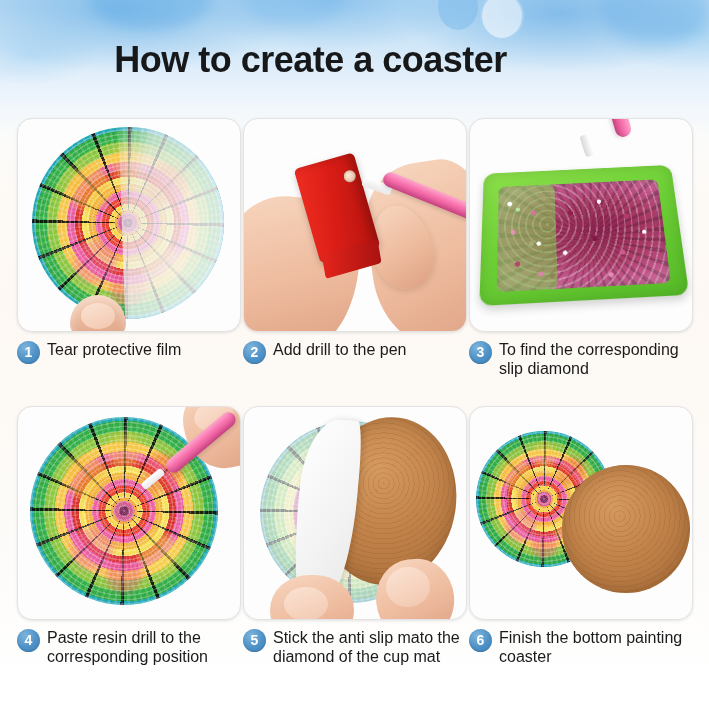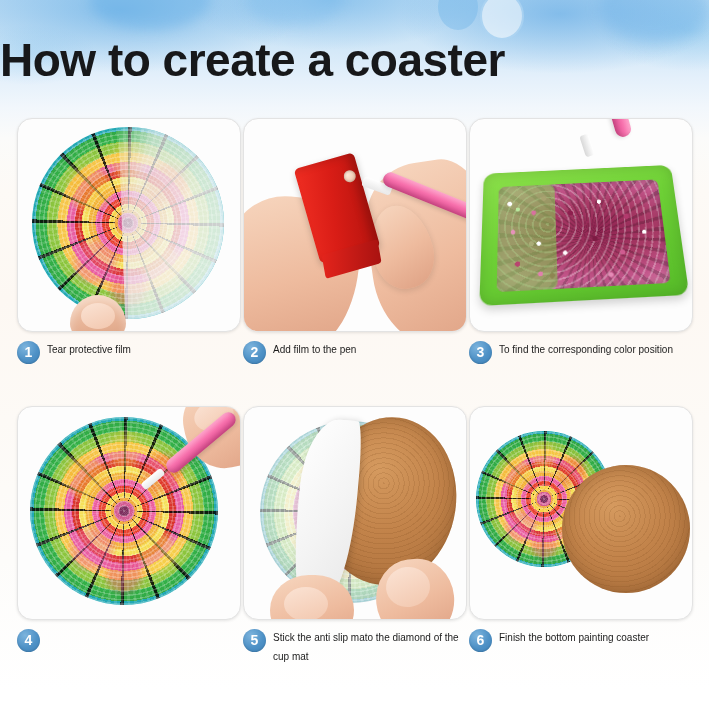--- a/index.html
+++ b/index.html
@@ -30,23 +30,23 @@
   }
   
   .blob{position:absolute;border-radius:50%;pointer-events:none;}
   .b1{left:438px;top:-16px;width:40px;height:46px;background:rgba(110,180,232,.40);}
   .b2{left:480px;top:-8px;width:40px;height:44px;background:rgba(255,255,255,.55);border:2px solid rgba(120,185,233,.45);}
   .b3{left:90px;top:-30px;width:120px;height:60px;background:rgba(90,168,228,.35);filter:blur(6px);}
   .b4{left:600px;top:-24px;width:110px;height:66px;background:rgba(95,172,230,.32);filter:blur(7px);}
   .b5{left:246px;top:-24px;width:96px;height:50px;background:rgba(120,186,234,.30);filter:blur(6px);}
 
   .title{
-    position:absolute;left:0;top:32px;width:621px;text-align:left;
+    position:absolute;left:0;top:32px;width:621px;text-align:center;
     font-family:"Liberation Sans","DejaVu Sans",sans-serif;
-    font-size:46px;font-weight:700;letter-spacing:-0.5px;color:#17181a;
+    font-size:36px;font-weight:700;letter-spacing:-0.5px;color:#17181a;
     line-height:56px;
   }
 
   .grid{position:absolute;left:0;top:118px;width:709px;}
   .row{position:relative;height:288px;}
   .cell{position:absolute;top:0;width:222px;}
   .c0{left:17px;} .c1{left:243px;} .c2{left:469px;}
 
   .photo{
     position:relative;width:222px;height:212px;border-radius:15px;overflow:hidden;
@@ -57,21 +57,21 @@
   
   .cap{display:flex;align-items:flex-start;margin-top:8px;}
   .badge{
     flex:0 0 auto;width:23px;height:23px;border-radius:50%;
     background:radial-gradient(circle at 35% 28%, #7db4dd 0%, #4e91c6 55%, #3f83ba 100%);
     color:#fff;font-size:14px;font-weight:700;line-height:23px;text-align:center;
     margin-right:7px;margin-top:1px;
     box-shadow:inset 0 -1px 2px rgba(0,0,0,.15);
   }
   .captxt{
-    font-size:10px;line-height:19px;color:#1b1b1b;font-weight:400;
+    font-size:16px;line-height:19px;color:#1b1b1b;font-weight:400;
     max-width:190px;
   }
 
   
   .mandala{position:absolute;border-radius:50%;overflow:hidden;
     background:
       repeating-conic-gradient(from 0deg,
         rgba(0,0,0,.82) 0deg 2.2deg, rgba(0,0,0,0) 2.2deg 22.5deg),
       radial-gradient(circle at 50% 50%,
         #c0397a 0 3%,
@@ -250,56 +250,57 @@
           <div class="hand" style="left:128px;top:86px;width:60px;height:84px;border-radius:50% 50% 46% 46%/58% 58% 42% 42%;transform:rotate(-14deg);box-shadow:0 2px 6px rgba(0,0,0,.12);"></div>
           <div class="gluebox">
             <div class="lip"></div>
             <div class="hole"></div>
           </div>
           <div class="pentip" style="left:118px;top:62px;transform:rotate(20deg);"></div>
           <div class="pen" style="left:136px;top:70px;transform:rotate(22deg);"></div>
         </div>
         <div class="cap">
           <div class="badge">2</div>
-          <div class="captxt">Add film to  the pen</div>
+          <div class="captxt">Add drill to  the pen</div>
         </div>
       </div>
 
       <div class="cell c2">
         <div class="photo">
           <div class="tray">
             <div class="drills"></div>
             <div class="drill-sparse"></div>
           </div>
           <div class="pentip" style="left:106px;top:22px;width:22px;height:9px;transform:rotate(72deg);background:linear-gradient(180deg,#fff,#d8d8d8);"></div>
           <div class="pen" style="left:108px;top:-26px;width:74px;height:16px;transform:rotate(74deg);"></div>
         </div>
         <div class="cap">
           <div class="badge">3</div>
-          <div class="captxt">To find the corresponding color position</div>
+          <div class="captxt">To find the corresponding slip diamond</div>
         </div>
       </div>
 
     </div>
 
     <div class="row">
 
       <div class="cell c0">
         <div class="photo">
           <div class="mandala" style="left:12px;top:10px;width:188px;height:188px;">
             <div class="flames"></div>
             <div class="ctr"></div>
           </div>
           <div class="hand" style="left:166px;top:-26px;width:90px;height:86px;border-radius:46% 50% 40% 44%/44% 48% 54% 50%;transform:rotate(-12deg);"></div>
           <div class="nail" style="left:176px;top:-6px;width:40px;height:30px;transform:rotate(-16deg);"></div>
           <div class="pentip" style="left:122px;top:68px;width:26px;height:8px;transform:rotate(-40deg);"></div>
           <div class="pen" style="left:140px;top:28px;width:86px;height:15px;transform:rotate(-40deg);"></div>
         </div>
         <div class="cap">
           <div class="badge">4</div>
+          <div class="captxt">Paste resin drill to the corresponding position</div>
         </div>
       </div>
 
       <div class="cell c1">
         <div class="photo">
           <div class="clearback" style="left:16px;top:14px;width:182px;height:182px;">
             <div class="mandala" style="left:0;top:0;width:182px;height:182px;opacity:.42;filter:saturate(.55) brightness(1.2);">
               <div class="ctr"></div>
             </div>
           </div>

